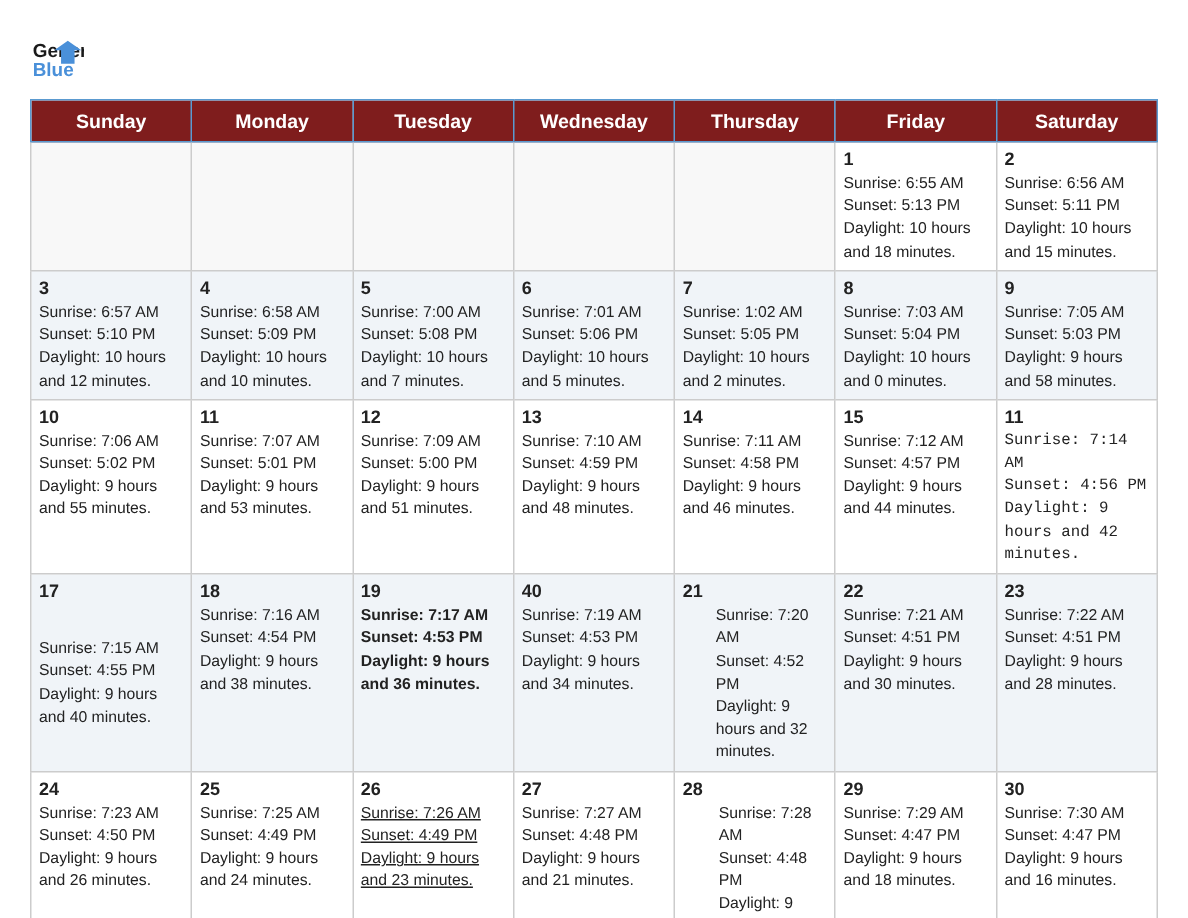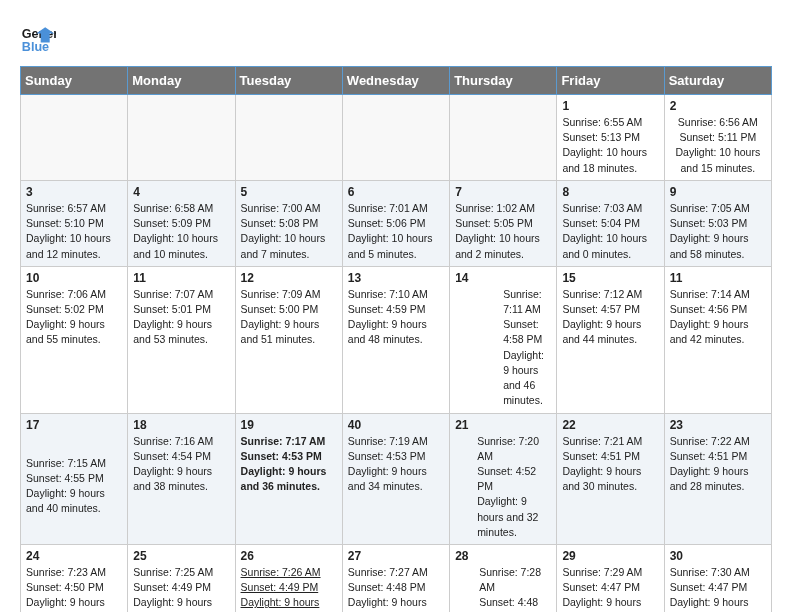--- a/index.html
+++ b/index.html
@@ -36,26 +36,26 @@
     .location {
       font-size: 16px;
       color: #444;
     }
     .calendar {
       width: 100%;
       border-collapse: collapse;
       border: 1px solid #ccc;
     }
     .calendar th {
-      background-color: #737373;
+      background-color: #7f1d1d;
       color: #fff;
       font-size: 13px;
       font-weight: bold;
       padding: 6px 4px;
-      text-align: left;
+      text-align: center;
       border: 1px solid #5a9ad0;
     }
     .calendar td {
       vertical-align: top;
       border: 1px solid #ccc;
       padding: 4px 5px;
       width: 107px;
       min-height: 80px;
       font-size: 10.5px;
       color: #222;
@@ -119,21 +119,21 @@
         <td class="empty-cell"></td>
         <td class="empty-cell"></td>
         <td>
           <span class="day-number">1</span>
           <div class="day-info" style="white-space: pre-line;">Sunrise: 6:55 AM
 Sunset: 5:13 PM
 Daylight: 10 hours and 18 minutes.</div>
         </td>
         <td>
           <span class="day-number">2</span>
-          <div class="day-info" style="white-space: pre-line; text-align: center;">Sunrise: 6:56 AM
+          <div class="day-info" style="white-space: pre-line;">Sunrise: 6:56 AM
 Sunset: 5:11 PM
 Daylight: 10 hours and 15 minutes.</div>
         </td>
       </tr>
       <tr>
         <td>
           <span class="day-number">3</span>
           <div class="day-info" style="white-space: pre-line;">Sunrise: 6:57 AM
 Sunset: 5:10 PM
 Daylight: 10 hours and 12 minutes.</div>
@@ -195,33 +195,33 @@
 Daylight: 9 hours and 51 minutes.</div>
         </td>
         <td>
           <span class="day-number">13</span>
           <div class="day-info" style="white-space: pre-line;">Sunrise: 7:10 AM
 Sunset: 4:59 PM
 Daylight: 9 hours and 48 minutes.</div>
         </td>
         <td>
           <span class="day-number">14</span>
-          <div class="day-info" style="white-space: pre-line; margin-left: 48px;">Sunrise: 7:11 AM
+          <div class="day-info" style="white-space: pre-line;">Sunrise: 7:11 AM
 Sunset: 4:58 PM
 Daylight: 9 hours and 46 minutes.</div>
         </td>
         <td>
           <span class="day-number">15</span>
           <div class="day-info" style="white-space: pre-line;">Sunrise: 7:12 AM
 Sunset: 4:57 PM
 Daylight: 9 hours and 44 minutes.</div>
         </td>
         <td>
           <span class="day-number">11</span>
-          <div class="day-info" style="white-space: pre-line;">Sunrise: 7:14 AM
+          <div class="day-info" style="white-space: pre-line; font-family: Liberation Mono, monospace;">Sunrise: 7:14 AM
 Sunset: 4:56 PM
 Daylight: 9 hours and 42 minutes.</div>
         </td>
       </tr>
       <tr>
         <td>
           <span class="day-number">17</span>
           <div class="day-info" style="white-space: pre-line; margin-top: 24px;">Sunrise: 7:15 AM
 Sunset: 4:55 PM
 Daylight: 9 hours and 40 minutes.</div>

